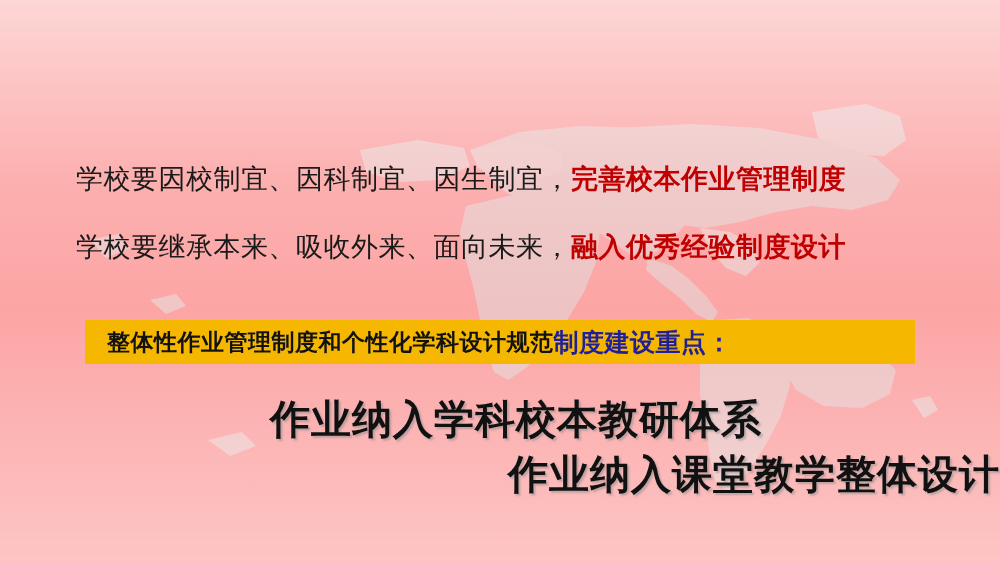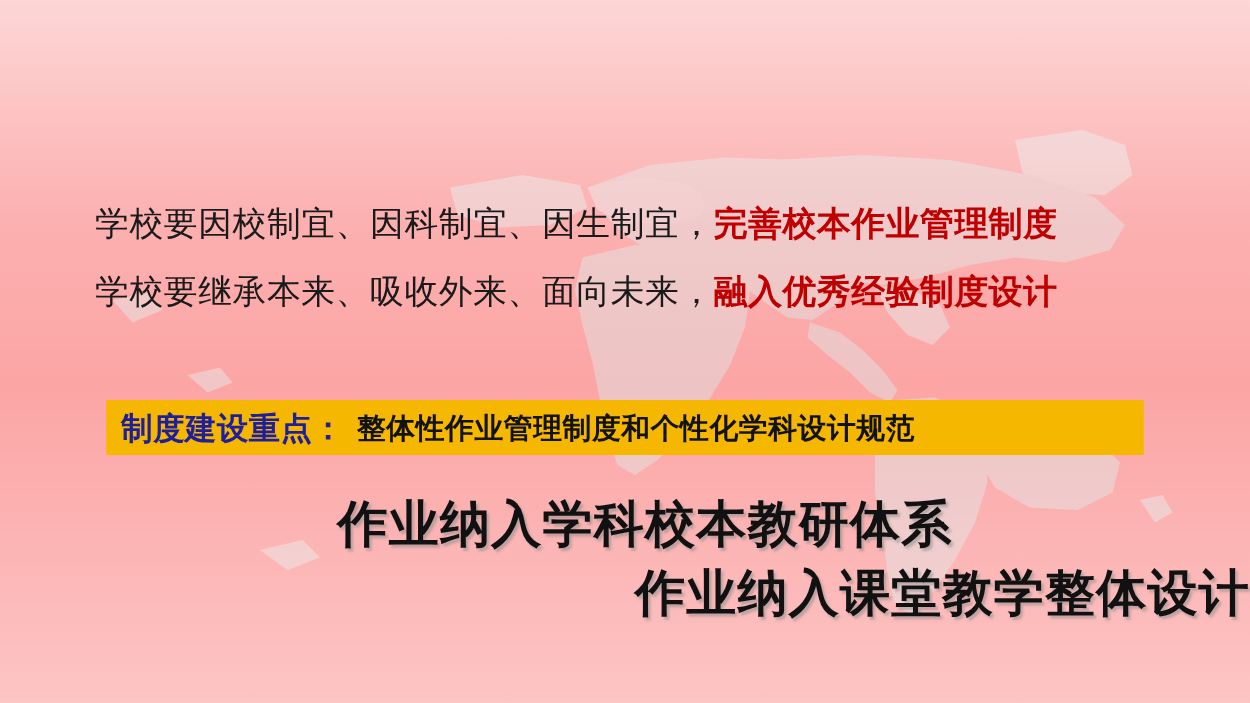--- a/index.html
+++ b/index.html
@@ -73,21 +73,21 @@
     letter-spacing: 0.5px;
   }
   .stmt .lead {
     color: #1a1a1a;
   }
   .stmt .accent {
     color: #c00000;
     font-weight: 700;
   }
   #statement-1 { top: 166px; }
-  #statement-2 { top: 220px; }
+  #statement-2 { top: 234px; }
 
   
   #highlight-bar {
     position: absolute;
     left: 85px;
     top: 320px;
     width: 830px;
     height: 44px;
     background: #f5b700;
     display: flex;
@@ -168,21 +168,21 @@
 
     <div class="stmt" id="statement-1">
       <span class="lead">学校要因校制宜、因科制宜、因生制宜，</span><span class="accent">完善校本作业管理制度</span>
     </div>
 
     <div class="stmt" id="statement-2">
       <span class="lead">学校要继承本来、吸收外来、面向未来，</span><span class="accent">融入优秀经验制度设计</span>
     </div>
 
     <div id="highlight-bar">
+      <span id="highlight-body">整体性作业管理制度和个性化学科设计规范</span>
       <span id="highlight-label">制度建设重点：</span>
-      <span id="highlight-body">整体性作业管理制度和个性化学科设计规范</span>
     </div>
 
     <div class="headline" id="headline-1">作业纳入学科校本教研体系</div>
     <div class="headline" id="headline-2">作业纳入课堂教学整体设计</div>
 
   </div>
 </div>
 
 </body></html>

